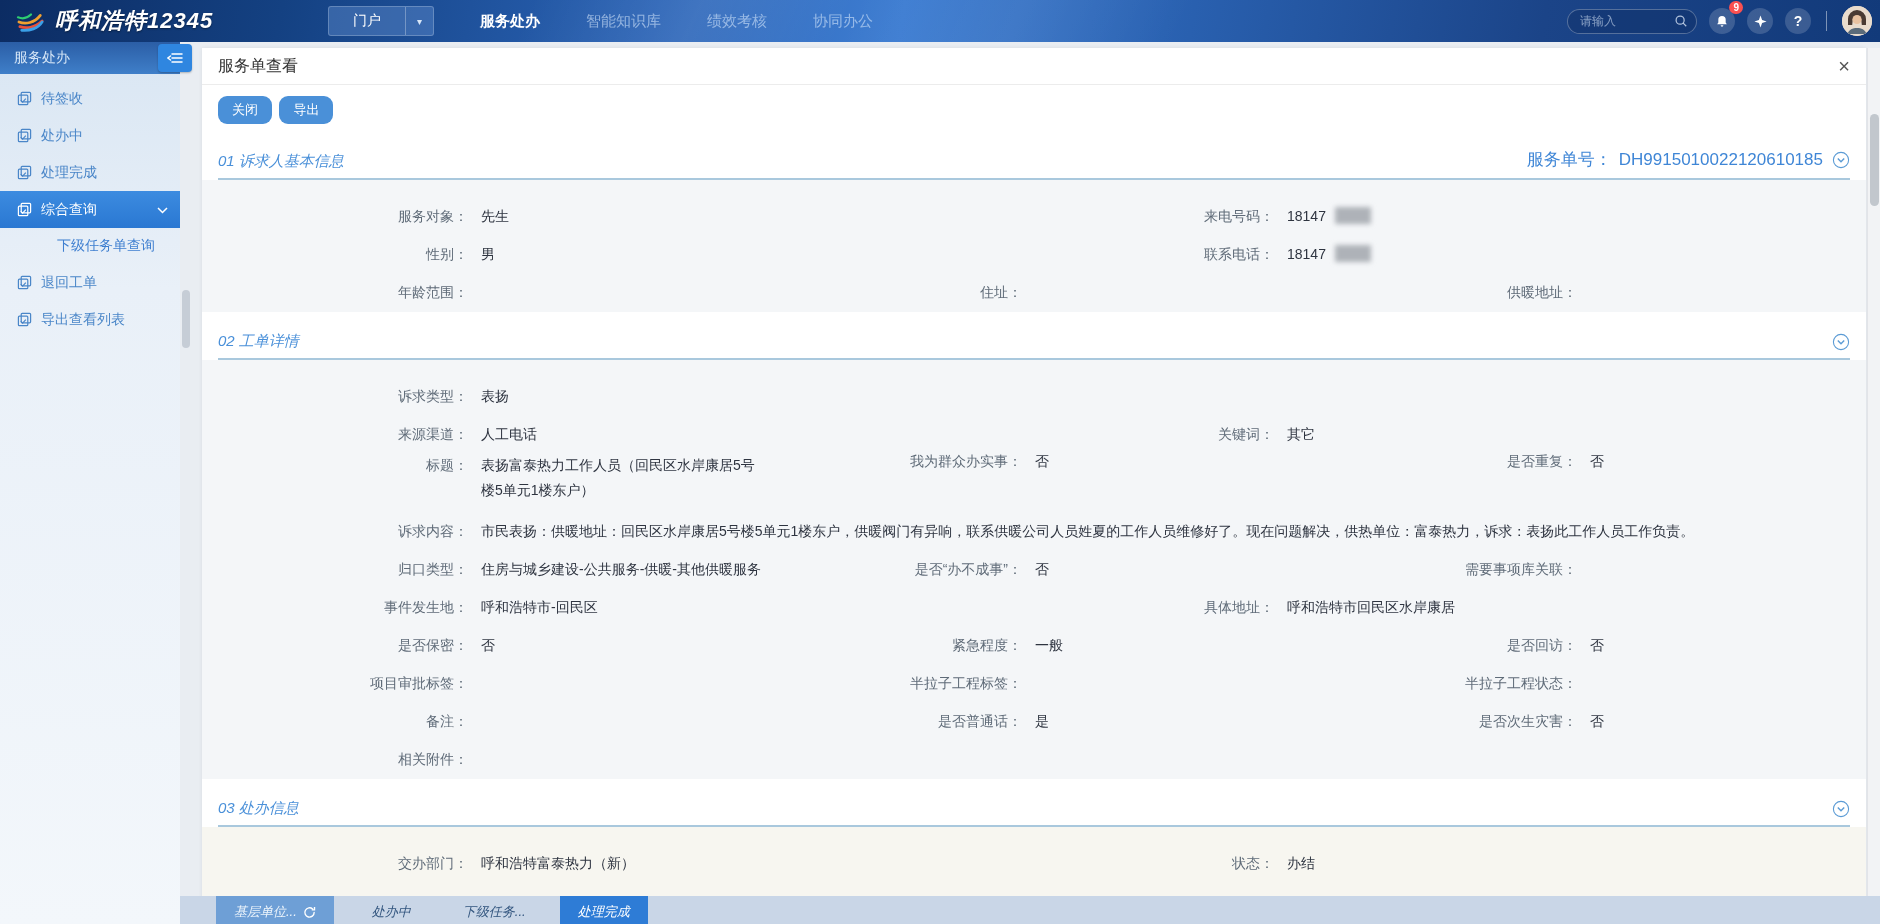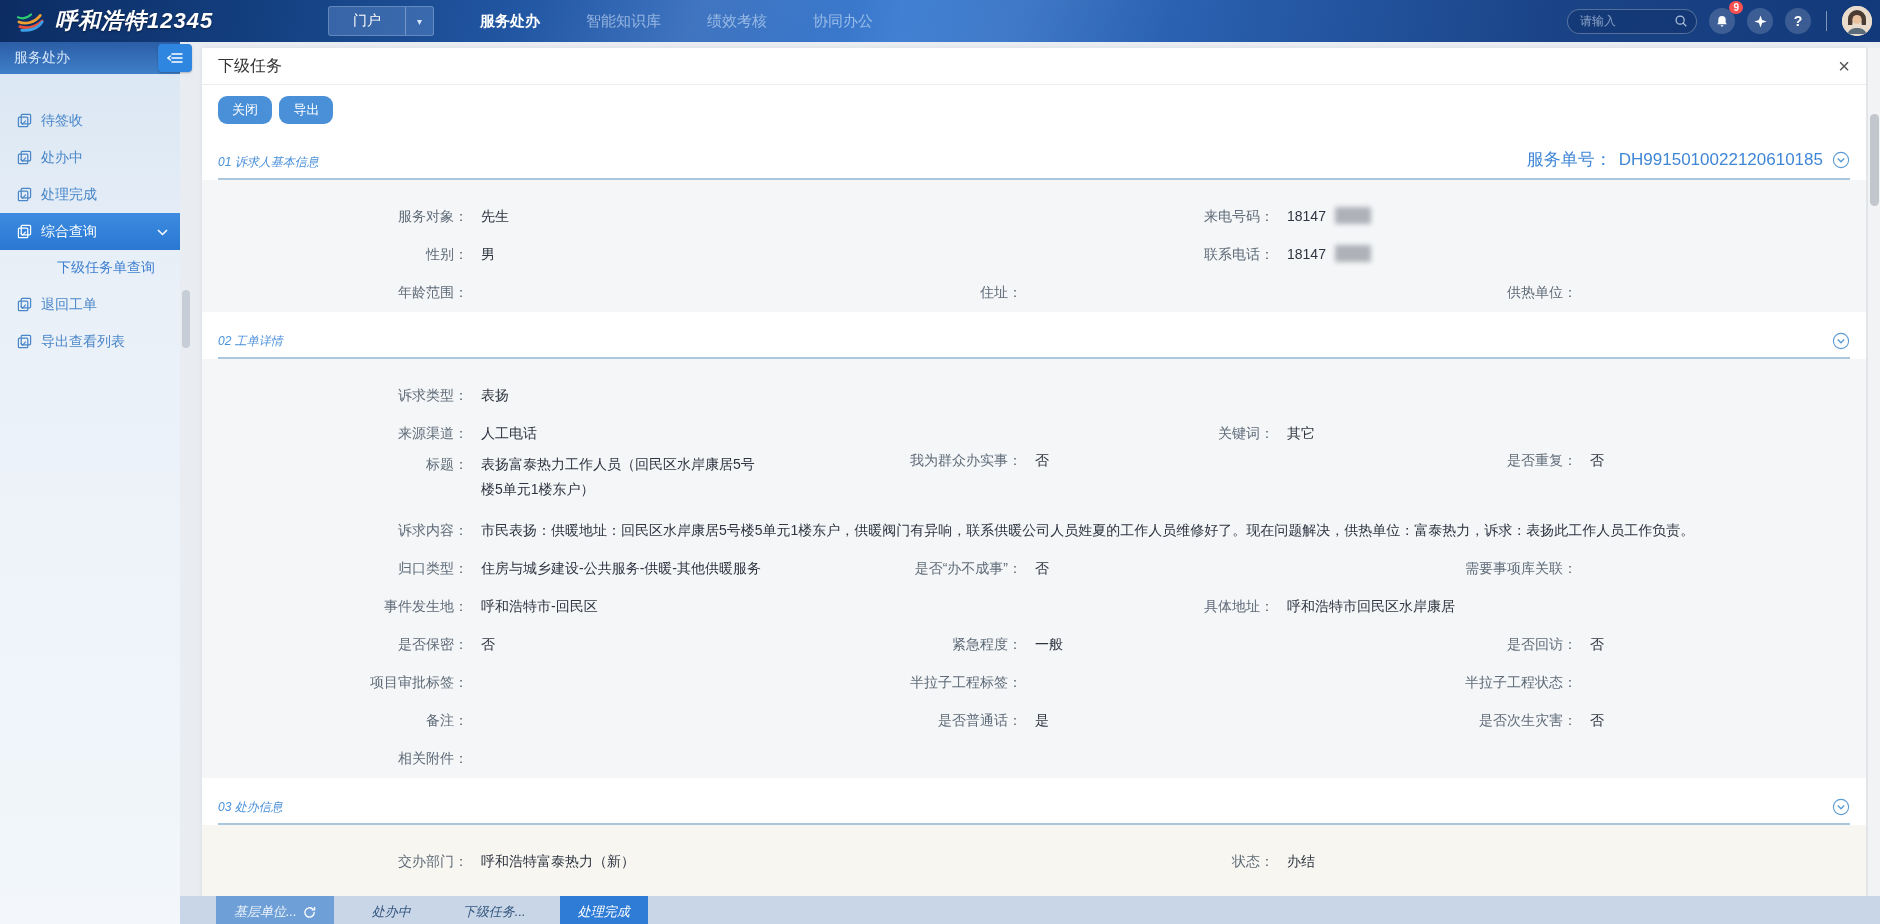--- a/index.html
+++ b/index.html
@@ -26,39 +26,39 @@
   .icon-btn { width:26px; height:26px; border-radius:50%; background:rgba(255,255,255,.17); display:flex; align-items:center; justify-content:center; position:relative; cursor:pointer; flex:none; }
   .badge { position:absolute; top:-7px; right:-8px; background:#fa5050; color:#fff; font-size:10px; line-height:13px; padding:0 4px; border-radius:8px; font-weight:bold; }
   .help-glyph { color:#fff; font-size:14px; font-weight:bold; }
   .tb-divider { width:1px; height:20px; background:rgba(255,255,255,.45); margin:0 3px; }
   .avatar { width:30px; height:30px; border-radius:50%; overflow:hidden; background:#e9dccd; flex:none; cursor:pointer; }
 
   
   .sidebar { position:absolute; top:42px; left:0; width:180px; bottom:0; background:linear-gradient(180deg,#d9e6f3 0%,#e9f0f8 28%,#f3f7fb 100%); z-index:6; }
   .sb-header { height:32px; background:linear-gradient(180deg,#2b5ea6,#3f7fc9); display:flex; align-items:center; color:rgba(236,246,255,.88); font-size:14px; padding-left:14px; position:relative; }
   .sb-toggle { position:absolute; right:-12px; top:2px; width:34px; height:28px; background:#2f86e0; border-radius:4px; display:flex; align-items:center; justify-content:center; cursor:pointer; box-shadow:0 1px 2px rgba(0,0,0,.25); }
-  .sb-list { padding-top:28px; }
+  .sb-list { padding-top:6px; }
   .sb-item { height:37px; display:flex; align-items:center; gap:9px; padding-left:17px; color:#4a86c8; font-size:14px; cursor:pointer; }
   .sb-item svg { flex:none; }
   .sb-item.active { background:linear-gradient(180deg,#3c8be0,#2a78d2); color:#fff; }
   .sb-item .chev { margin-left:auto; margin-right:12px; font-size:11px; }
   .sb-subitem { height:36px; display:flex; align-items:center; padding-left:57px; color:#3f7fd0; font-size:14px; cursor:pointer; }
   .side-thumb { position:absolute; left:182px; top:290px; width:8px; height:58px; background:#c6cdd6; border-radius:4px; z-index:7; cursor:pointer; }
 
   
   .main { position:absolute; left:180px; top:42px; right:0; bottom:0; background:#e9edf2; }
   .panel { position:absolute; left:22px; top:6px; right:14px; bottom:0; background:#fff; box-shadow:0 0 4px rgba(0,0,0,.07); overflow:hidden; }
   .panel-header { height:37px; border-bottom:1px solid #ececec; display:flex; align-items:center; padding:0 16px; }
   .panel-title { font-size:16px; color:#333; }
   .panel-close { margin-left:auto; font-size:20px; color:#555; line-height:1; cursor:pointer; }
   .toolbar { padding:11px 16px 4px; }
   .btn { display:inline-block; background:#4a90d8; color:#fff; font-size:13px; padding:5px 14px; border-radius:9px; margin-right:3px; border:none; cursor:pointer; }
 
   .section-head { margin:20px 16px 0; display:flex; align-items:flex-end; border-bottom:2px solid #a9c8dd; padding-bottom:7px; }
-  .sec-title { font-style:italic; color:#4a90d9; font-size:12px; }
+  .sec-title { font-style:italic; color:#4a90d9; font-size:15px; }
   .order-no { margin-left:auto; display:flex; align-items:center; gap:7px; color:#3f86d6; font-size:17px; }
   .sec-chev { margin-left:auto; display:flex; align-items:center; cursor:pointer; }
   .order-no .sec-chev { margin-left:2px; }
 
   .fields-panel { background:#f4f6f8; padding:8px 0 10px; }
   .frow { display:flex; align-items:flex-end; min-height:38px; }
   .frow.top { align-items:flex-start; padding-top:9px; min-height:58px; }
   .cell { display:flex; align-items:baseline; }
   .c1 { width:700px; } .c2 { width:560px; } .c3 { flex:1; } .c2w { flex:1; } .cfull { flex:1; }
   .lbl { text-align:right; color:#5f6b78; font-size:14px; flex:none; }
@@ -206,21 +206,21 @@
       <span>导出查看列表</span>
     </div>
   </div>
 </aside>
 <div class="side-thumb"></div>
 
 <div class="main">
   <div class="panel">
 
     <div class="panel-header">
-      <span class="panel-title">下级任务</span>
+      <span class="panel-title">服务单查看</span>
       <span class="panel-close">×</span>
     </div>
 
     <div class="toolbar">
       <button class="btn">关闭</button>
       <button class="btn">导出</button>
     </div>
 
     <div class="section s1">
       <div class="section-head">
@@ -262,21 +262,21 @@
         <div class="frow">
           <div class="cell c1">
             <span class="lbl">年龄范围：</span>
             <span class="val"></span>
           </div>
           <div class="cell c2">
             <span class="lbl">住址：</span>
             <span class="val"></span>
           </div>
           <div class="cell c3">
-            <span class="lbl">供热单位：</span>
+            <span class="lbl">供暖地址：</span>
             <span class="val"></span>
           </div>
         </div>
       </div>
     </div>
 
     <div class="section s2">
       <div class="section-head">
         <span class="sec-title">
           <span>02</span> <span>工单详情</span>

